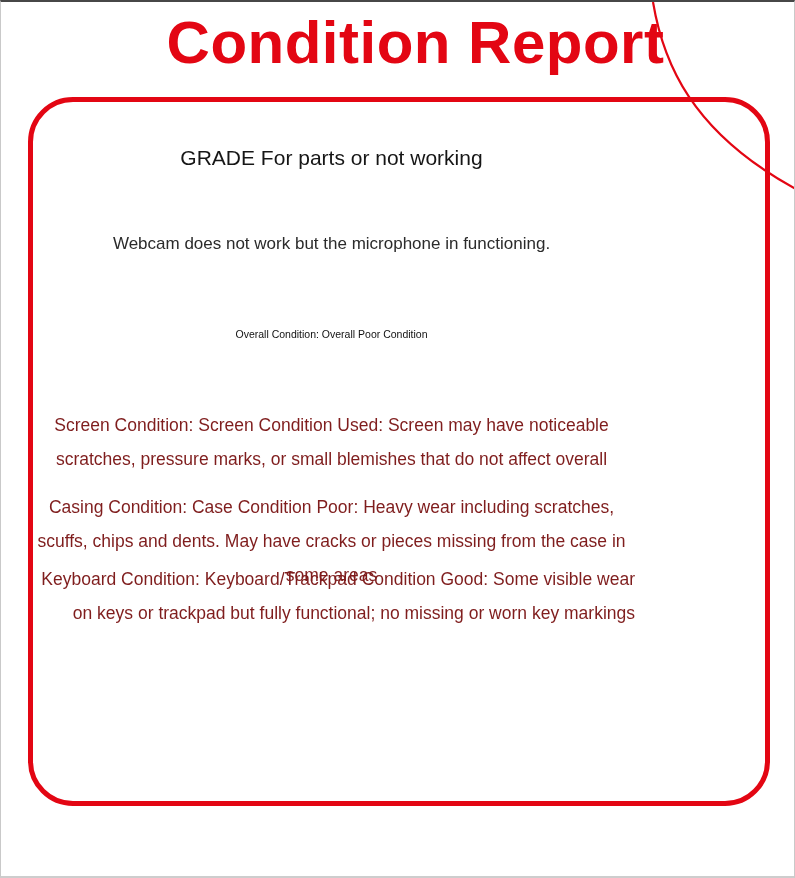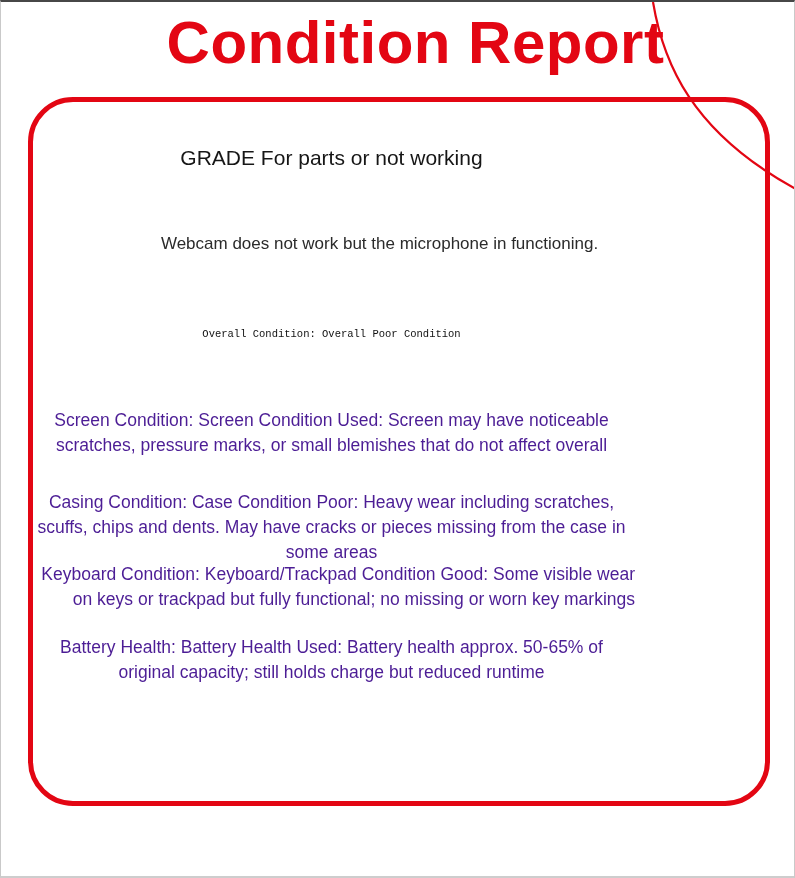--- a/index.html
+++ b/index.html
@@ -58,33 +58,31 @@
     top: 143px;
     font-size: 21px;
     line-height: 25px;
     color: #161616;
   }
   .note-line {
     top: 229px;
     font-size: 17px;
     line-height: 25px;
     color: #2b2b2b;
-    padding-left: 48px;
   }
   .overall-line {
     top: 326px;
     font-size: 10.5px;
     line-height: 13px;
     color: #111111;
-    font-family: Liberation Mono, monospace;
   }
   .section {
     font-size: 17.5px;
-    line-height: 25px;
-    color: #4c1d95;
+    line-height: 34px;
+    color: #7f1d1d;
   }
   .section-screen   { top: 406px; }
   .section-casing   { top: 488px; }
   .section-keyboard { top: 560px; text-align: right; }
   .section-battery  { top: 633px; }
 </style>
 </head>
 <body>
 
 <div class="page">
@@ -106,16 +104,14 @@
   <div class="textblock section section-screen">Screen Condition: Screen Condition Used: Screen may have noticeable
 scratches, pressure marks, or small blemishes that do not affect overall</div>
 
   <div class="textblock section section-casing">Casing Condition: Case Condition Poor: Heavy wear including scratches,
 scuffs, chips and dents. May have cracks or pieces missing from the case in
 some areas</div>
 
   <div class="textblock section section-keyboard">Keyboard Condition: Keyboard/Trackpad Condition Good: Some visible wear
 on keys or trackpad but fully functional; no missing or worn key markings</div>
 
-  <div class="textblock section section-battery">Battery Health: Battery Health Used: Battery health approx. 50-65% of
-original capacity; still holds charge but reduced runtime</div>
 
 </div>
 
 </body></html>

